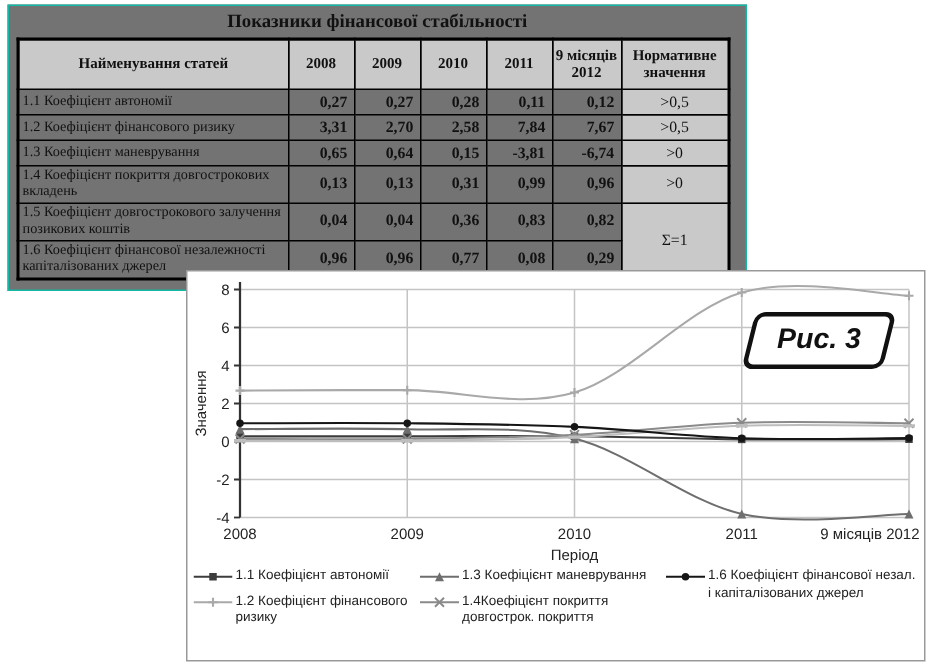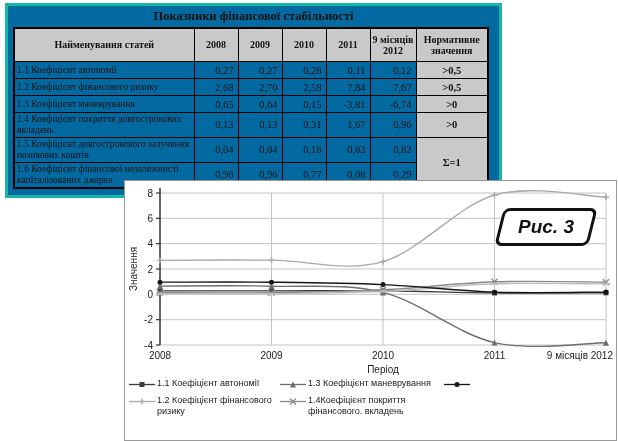--- a/index.html
+++ b/index.html
@@ -3,40 +3,40 @@
 <meta charset="utf-8">
 <style>
   html,body{margin:0;padding:0;}
   body{
     width:618px;height:441px;position:relative;overflow:hidden;
     background:#ffffff;font-family:"Liberation Sans",sans-serif;color:#111;
   }
   
   .table-panel{
     position:absolute;left:5px;top:3px;width:491px;height:189px;
-    border:3px solid #14b8a6;background:#0369a1;z-index:1;
+    border:1px solid #14b8a6;background:#737373;z-index:1;
   }
   .table-title{
     text-align:center;font-family:"Liberation Serif",serif;
     font-weight:bold;font-size:12.5px;padding-top:3px;margin-bottom:3px;
   }
   table.tbl{
     border-collapse:collapse;table-layout:fixed;margin-left:5px;
     width:474px;font-family:"Liberation Serif",serif;border:2px solid #000;
   }
   .tbl th,.tbl td{border:1px solid #000;overflow:hidden;}
   .tbl th{
     background:#c9c9c9;font-weight:bold;font-size:10px;height:30px;
     text-align:center;padding:1px 2px;line-height:1.15;
   }
   .tbl td{padding:1px 2px;}
   td.cell-name{font-size:9.5px;text-align:left;line-height:1.15;height:14px;}
-  td.cell-val{font-size:10.5px;font-weight:normal;text-align:right;padding-right:4px;}
+  td.cell-val{font-size:10.5px;font-weight:bold;text-align:right;padding-right:4px;}
   td.cell-norm{
-    background:#c9c9c9;text-align:center;font-weight:bold;font-size:10.5px;
+    background:#c9c9c9;text-align:center;font-weight:normal;font-size:10.5px;
   }
   
   .chart-panel{
     position:absolute;left:124px;top:180px;width:491px;height:259px;
     border:1px solid #999;background:#fff;z-index:2;
   }
   .chart-canvas{position:absolute;left:1px;top:2px;}
   .fig-badge{
     position:absolute;left:374px;top:27px;width:88px;height:32px;
     border:3px solid #111;border-radius:7px;background:#fff;
@@ -88,50 +88,50 @@
         <td class="cell-name">1.1 Коефіцієнт автономії</td>
         <td class="cell-val">0,27</td>
         <td class="cell-val">0,27</td>
         <td class="cell-val">0,28</td>
         <td class="cell-val">0,11</td>
         <td class="cell-val">0,12</td>
         <td class="cell-norm">&gt;0,5</td>
       </tr>
       <tr>
         <td class="cell-name">1.2 Коефіцієнт фінансового ризику</td>
-        <td class="cell-val">2,68</td>
+        <td class="cell-val">3,31</td>
         <td class="cell-val">2,70</td>
         <td class="cell-val">2,58</td>
         <td class="cell-val">7,84</td>
         <td class="cell-val">7,67</td>
         <td class="cell-norm">&gt;0,5</td>
       </tr>
       <tr>
         <td class="cell-name">1.3 Коефіцієнт маневрування</td>
         <td class="cell-val">0,65</td>
         <td class="cell-val">0,64</td>
         <td class="cell-val">0,15</td>
         <td class="cell-val">-3,81</td>
         <td class="cell-val">-6,74</td>
         <td class="cell-norm">&gt;0</td>
       </tr>
       <tr>
         <td class="cell-name">1.4 Коефіцієнт покриття довгострокових вкладень</td>
         <td class="cell-val">0,13</td>
         <td class="cell-val">0,13</td>
         <td class="cell-val">0,31</td>
-        <td class="cell-val">1,67</td>
+        <td class="cell-val">0,99</td>
         <td class="cell-val">0,96</td>
         <td class="cell-norm">&gt;0</td>
       </tr>
       <tr>
         <td class="cell-name">1.5 Коефіцієнт довгострокового залучення позикових коштів</td>
         <td class="cell-val">0,04</td>
         <td class="cell-val">0,04</td>
-        <td class="cell-val">0,18</td>
+        <td class="cell-val">0,36</td>
         <td class="cell-val">0,83</td>
         <td class="cell-val">0,82</td>
         <td class="cell-norm" rowspan="2">Σ=1</td>
       </tr>
       <tr>
         <td class="cell-name">1.6 Коефіцієнт фінансової незалежності капіталізованих джерел</td>
         <td class="cell-val">0,96</td>
         <td class="cell-val">0,96</td>
         <td class="cell-val">0,77</td>
         <td class="cell-val">0,08</td>
@@ -241,25 +241,26 @@
               <line x1="0" y1="4.5" x2="26" y2="4.5" stroke="#6e6e6e" stroke-width="1.3"></line>
               <path d="M13 1.5 L16 7.5 L10 7.5 Z" fill="#6e6e6e"></path>
             </svg></span>
         <span class="lt">1.3 Коефіцієнт маневрування</span>
       </div>
       <div class="li">
         <span class="lm"><svg width="26" height="9">
               <line x1="0" y1="4.5" x2="26" y2="4.5" stroke="#8a8a8a" stroke-width="1.3"></line>
               <path d="M10 1.5 L16 7.5 M10 7.5 L16 1.5" stroke="#8a8a8a" stroke-width="1.3" fill="none"></path>
             </svg></span>
-        <span class="lt">1.4Коефіцієнт покриття фінансового. вкладень</span>
+        <span class="lt">1.4Коефіцієнт покриття довгострок. покриття</span>
       </div>
     </div>
     <div>
       <div class="li">
         <span class="lm"><svg width="26" height="9">
               <line x1="0" y1="4.5" x2="26" y2="4.5" stroke="#161616" stroke-width="1.3"></line>
               <circle cx="13" cy="4.5" r="2.5" fill="#161616"></circle>
             </svg></span>
+        <span class="lt">1.6 Коефіцієнт фінансової незал. і капіталізованих джерел</span>
       </div>
     </div>
   </div>
 </div>
 
 </body></html>

